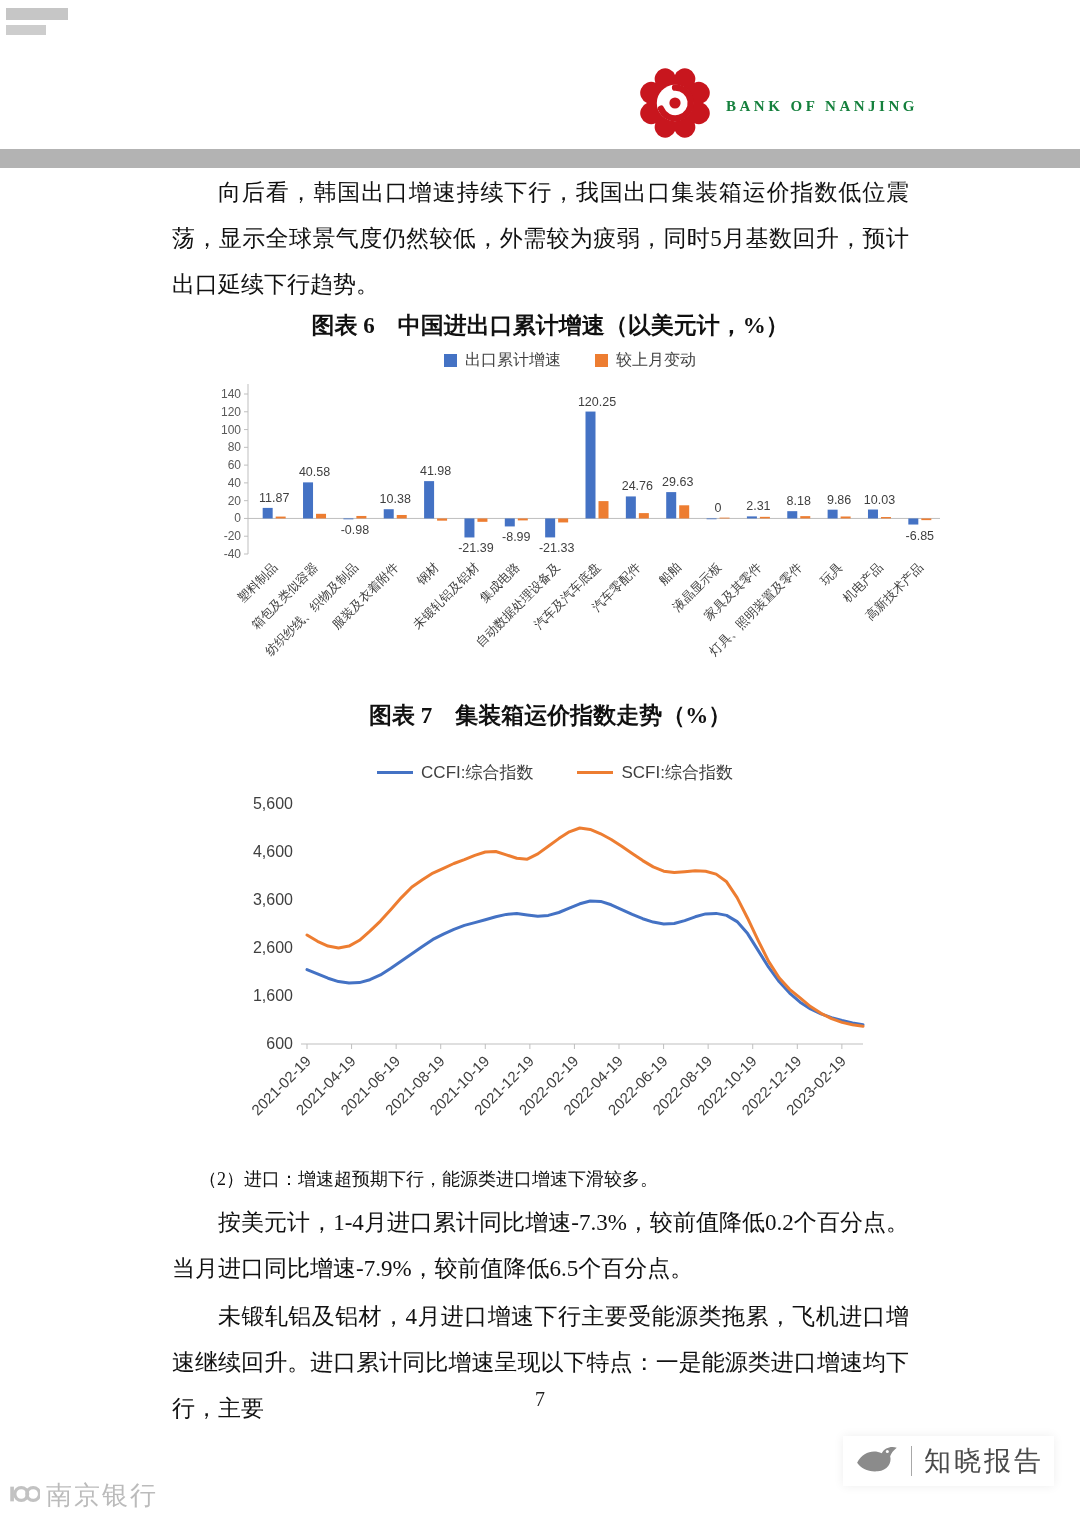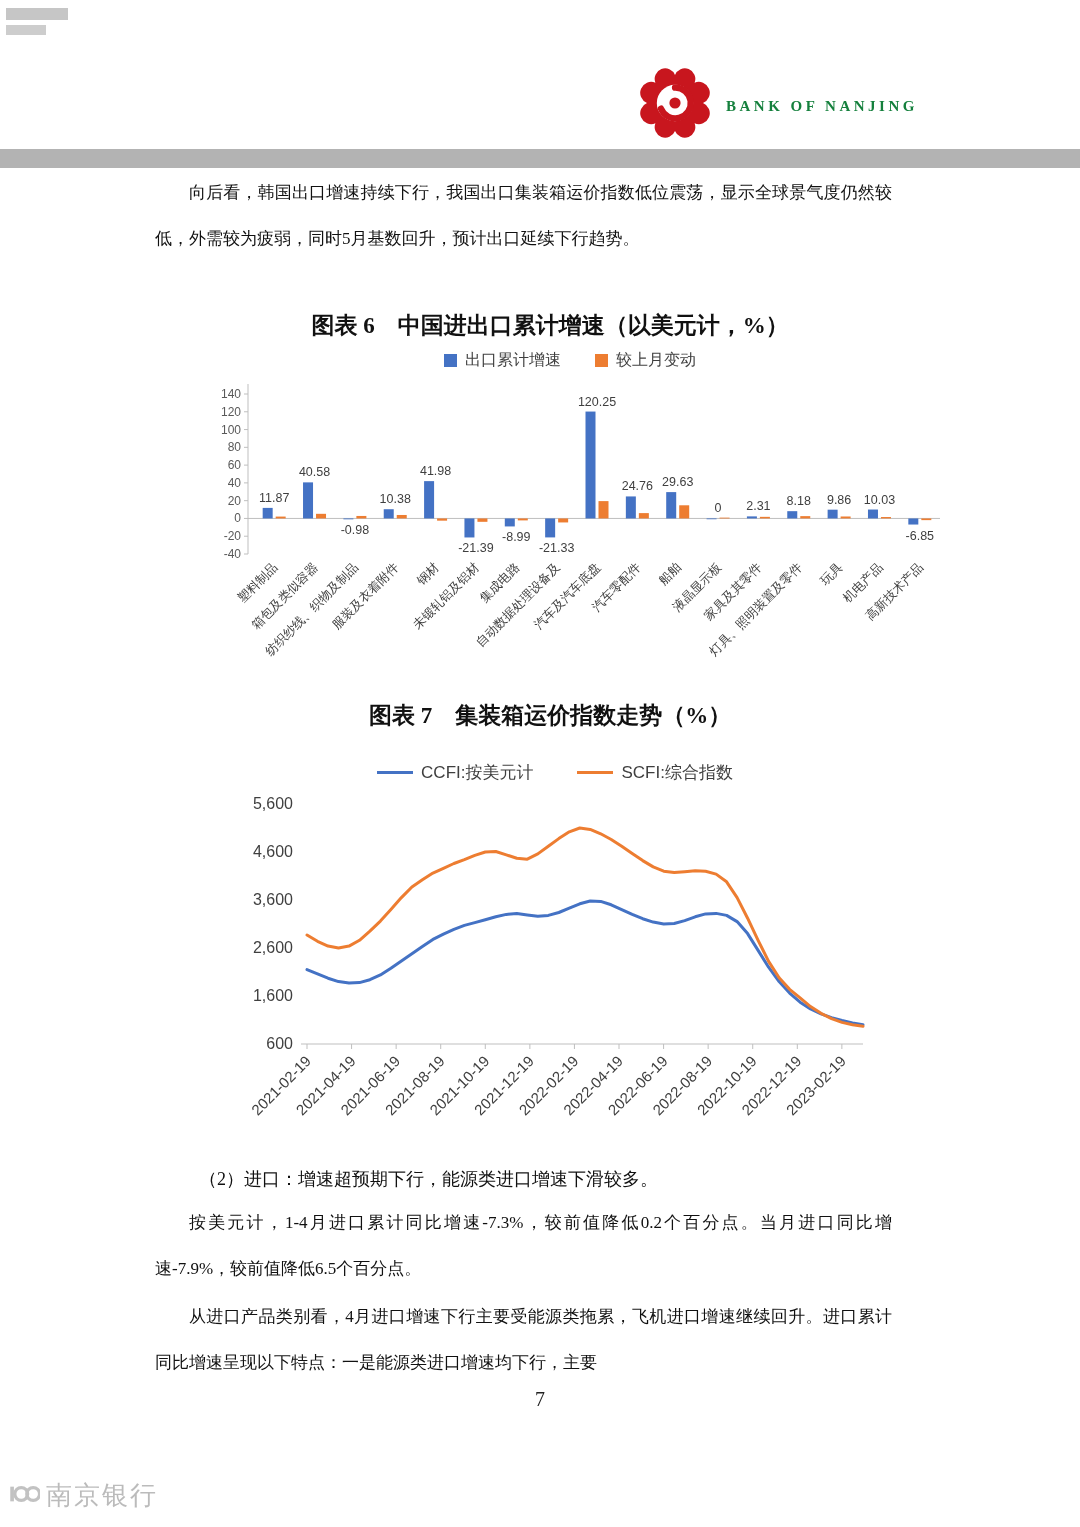--- a/index.html
+++ b/index.html
@@ -16,21 +16,21 @@
   .deco-bar-2 { left:6px; top:25px; width:40px; height:10px; background:#cdcdcd; }
   .gray-band  { left:0; top:149px; width:1080px; height:19px; background:#b3b3b3; }
 
   
   .logo { left:640px; top:68px; display:flex; align-items:center; gap:16px; }
   .logo-text { text-align:center; }
   .logo-cn { font-size:44px; font-weight:bold; color:#c8161e; letter-spacing:7px; line-height:1.05; white-space:nowrap; }
   .logo-en { font-size:15px; font-weight:bold; color:#15803d; letter-spacing:3.5px; margin-top:3px; white-space:nowrap; }
 
   
-  .para { left:155px; width:737px; font-size:17px; line-height:46px; text-align:justify; text-indent:2em; }
+  .para { left:172px; width:737px; font-size:23px; line-height:46px; text-align:justify; text-indent:2em; }
   .para1 { top:170px; }
   .para2 { top:1200px; }
   .para3 { top:1294px; }
   .section-head { left:172px; top:1156px; width:740px; font-size:18px; line-height:46px; text-indent:1.5em; }
 
   .fig-title { left:0; width:1080px; text-align:center; font-size:23px; font-weight:bold;padding-left:20px; }
   .fig6-title { top:310px; }
   .fig7-title { top:700px; }
 
   
@@ -192,21 +192,21 @@
         <text x="733.8235294117646" y="196" text-anchor="end" class="cat" transform="rotate(-45 733.8235294117646 196)">高新技术产品</text>
       </svg>
   </div>
 
   <div class="abs fig-title fig7-title">图表 7　集装箱运价指数走势（%）</div>
 
   <div class="abs chart7">
     <div class="legend-row" style="font-size:17px; gap:44px;">
       <span class="legend-item">
         <span class="sw-line" style="background:#4472c4"></span>
-        <span>CCFI:按美元计</span>
+        <span>CCFI:综合指数</span>
       </span>
       <span class="legend-item">
         <span class="sw-line" style="background:#ed7d31"></span>
         <span>SCFI:综合指数</span>
       </span>
     </div>
     <svg id="line-svg" width="660" height="350" viewBox="0 0 660 350" style="display:block; margin-top:4px;">
         <text x="78" y="21" text-anchor="end" class="ytick">5,600</text>
         <text x="78" y="69" text-anchor="end" class="ytick">4,600</text>
         <text x="78" y="117" text-anchor="end" class="ytick">3,600</text>
@@ -240,24 +240,34 @@
         <text x="587.2993333333334" y="274" text-anchor="end" class="xtick" transform="rotate(-45 587.2993333333334 274)">2022-12-19</text>
         <line x1="626.872" y1="256" x2="626.872" y2="261" stroke="#bfbfbf"></line>
         <text x="631.872" y="274" text-anchor="end" class="xtick" transform="rotate(-45 631.872 274)">2023-02-19</text>
         <polyline points="92.0,181.6 102.5,185.9 113.0,190.2 123.5,193.6 134.0,195.0 144.5,194.6 154.9,191.7 165.4,186.9 175.9,180.2 186.4,173.0 196.9,165.8 207.4,158.6 217.9,151.4 228.4,146.1 238.9,141.3 249.4,137.4 259.8,134.6 270.3,131.7 280.8,128.8 291.3,126.4 301.8,125.4 312.3,126.9 322.8,128.3 333.3,127.4 343.8,124.5 354.3,120.2 364.8,115.8 375.2,113.0 385.7,113.4 396.2,116.8 406.7,121.6 417.2,126.4 427.7,130.7 438.2,134.1 448.7,136.0 459.2,135.5 469.7,132.6 480.2,128.8 490.6,125.9 501.1,125.4 511.6,127.4 522.1,133.6 532.6,145.6 543.1,162.4 553.6,179.2 564.1,193.6 574.6,205.1 585.1,214.2 595.5,221.0 606.0,225.8 616.5,229.6 627.0,232.5 637.5,234.9 648.0,236.8" fill="none" stroke="#4472c4" stroke-width="3" stroke-linejoin="round" stroke-linecap="round"></polyline>
         <polyline points="92.0,147.0 102.5,153.3 113.0,158.1 123.5,160.0 134.0,158.1 144.5,152.3 154.9,143.2 165.4,133.1 175.9,121.6 186.4,109.6 196.9,99.0 207.4,91.8 217.9,85.1 228.4,80.3 238.9,75.5 249.4,71.7 259.8,67.4 270.3,64.0 280.8,63.5 291.3,66.9 301.8,70.2 312.3,71.2 322.8,65.9 333.3,58.2 343.8,50.6 354.3,43.8 364.8,40.0 375.2,41.4 385.7,45.8 396.2,51.5 406.7,58.2 417.2,65.4 427.7,72.6 438.2,78.9 448.7,83.2 459.2,84.6 469.7,83.7 480.2,82.7 490.6,83.2 501.1,86.1 511.6,93.8 522.1,109.6 532.6,130.2 543.1,152.3 553.6,173.4 564.1,189.8 574.6,201.3 585.1,209.9 595.5,218.6 606.0,225.3 616.5,230.6 627.0,234.4 637.5,236.8 648.0,238.2" fill="none" stroke="#ed7d31" stroke-width="3" stroke-linejoin="round" stroke-linecap="round"></polyline>
       </svg>
   </div>
 
   <div class="abs section-head">（2）进口：增速超预期下行，能源类进口增速下滑较多。</div>
   <div class="abs para para2">按美元计，1-4月进口累计同比增速-7.3%，较前值降低0.2个百分点。当月进口同比增速-7.9%，较前值降低6.5个百分点。</div>
-  <div class="abs para para3">从进口产品类别看，4月进口增速下行主要受能源类拖累，飞机进口增速继续回升。进口累计同比增速呈现以下特点：一是能源类进口增速均下行，主要</div>
+  <div class="abs para para3">未锻轧铝及铝材，4月进口增速下行主要受能源类拖累，飞机进口增速继续回升。进口累计同比增速呈现以下特点：一是能源类进口增速均下行，主要</div>
 
   <div class="abs pagenum">7</div>
 
+  <div class="abs wm-right">
+    <span>
+      <svg viewBox="0 0 48 36" width="46" height="34" aria-hidden="true">
+        <path d="M4 22 C10 10 22 8 30 12 C33 6 40 4 46 6 C42 9 40 12 39 15 C41 22 36 30 26 31 C16 32 8 28 4 22 Z" fill="#8b8b8b"></path>
+        <circle cx="36" cy="10" r="1.6" fill="#ffffff"></circle>
+      </svg>
+    </span>
+    <span class="wm-divider"></span>
+    <span class="wm-right-text">知晓报告</span>
+  </div>
 
   <div class="abs wm-left">
     <span>
       <svg viewBox="0 0 34 24" width="32" height="22" aria-hidden="true">
         <rect x="2" y="4" width="4" height="16" fill="#9a9a9a"></rect>
         <circle cx="14" cy="12" r="7" fill="none" stroke="#9a9a9a" stroke-width="3.5"></circle>
         <circle cx="27" cy="12" r="7" fill="none" stroke="#9a9a9a" stroke-width="3.5"></circle>
       </svg>
     </span>
     <span class="wm-left-text">南京银行</span>

